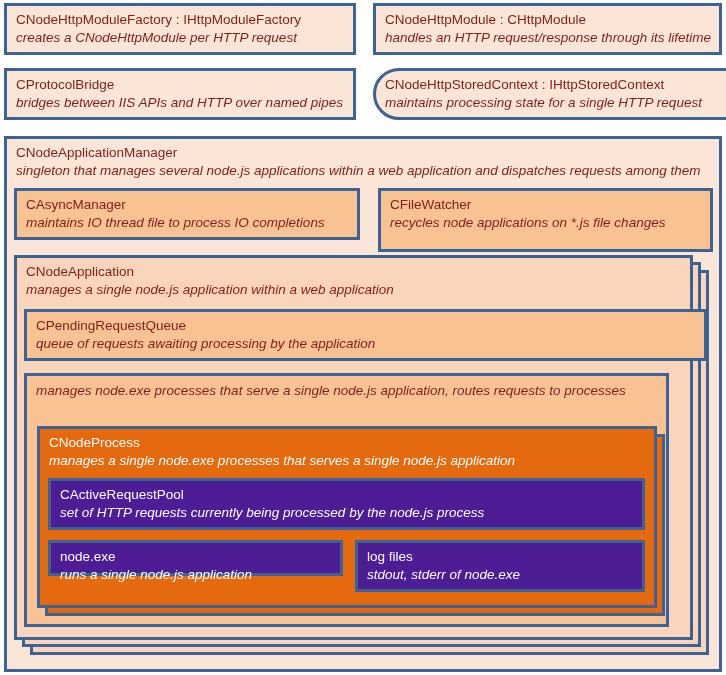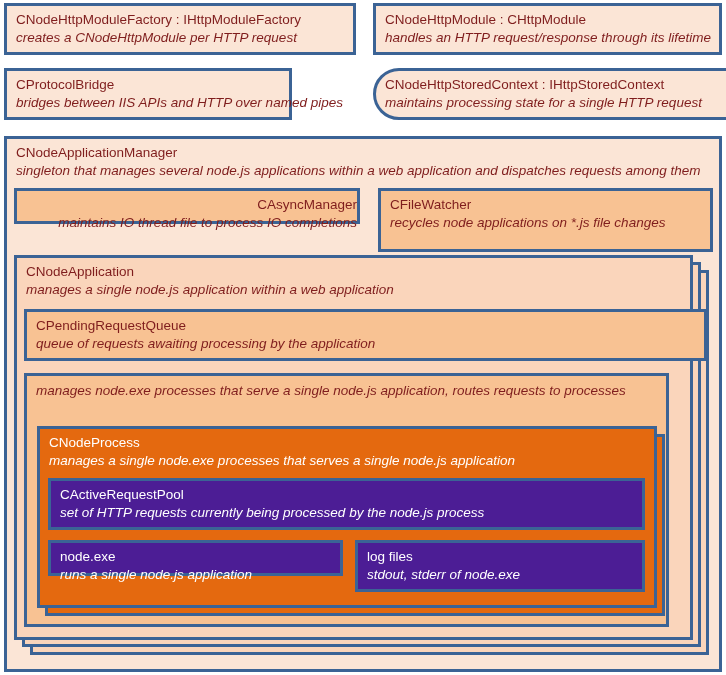--- a/index.html
+++ b/index.html
@@ -62,36 +62,36 @@
   <div class="box l0" style="left:4px; top:3px; width:352px; height:52px;">
     <span class="title">CNodeHttpModuleFactory : IHttpModuleFactory</span>
     <span class="desc">creates a CNodeHttpModule per HTTP request</span>
   </div>
 
   <div class="box l0" style="left:373px; top:3px; width:349px; height:52px;">
     <span class="title">CNodeHttpModule : CHttpModule</span>
     <span class="desc">handles an HTTP request/response through its lifetime</span>
   </div>
 
-  <div class="box l0" style="left:4px; top:68px; width:288px; height:52px;">
+  <div class="box l0" style="left:4px; top:68px; width:352px; height:52px;">
     <span class="title">CProtocolBridge</span>
     <span class="desc">bridges between IIS APIs and HTTP over named pipes</span>
   </div>
 
   <div class="box l0" style="left:373px; top:68px; width:411px; height:52px;border-radius:26px;">
     <span class="title">CNodeHttpStoredContext : IHttpStoredContext</span>
     <span class="desc">maintains processing state for a single HTTP request</span>
   </div>
 
   <div class="box l0" style="left:4px; top:136px; width:718px; height:536px;">
     <span class="title">CNodeApplicationManager</span>
     <span class="desc">singleton that manages several node.js applications within a web application and dispatches requests among them</span>
   </div>
 
-  <div class="box l2" style="left:14px; top:188px; width:346px; height:36px;text-align:right;">
+  <div class="box l2" style="left:14px; top:188px; width:346px; height:52px;">
     <span class="title">CAsyncManager</span>
     <span class="desc">maintains IO thread file to process IO completions</span>
   </div>
 
   <div class="box l2" style="left:378px; top:188px; width:335px; height:64px;">
     <span class="title">CFileWatcher</span>
     <span class="desc">recycles node applications on *.js file changes</span>
   </div>
 
   <div class="box l1 ghost" style="left:30px; top:270px; width:679px; height:385px;"></div>

